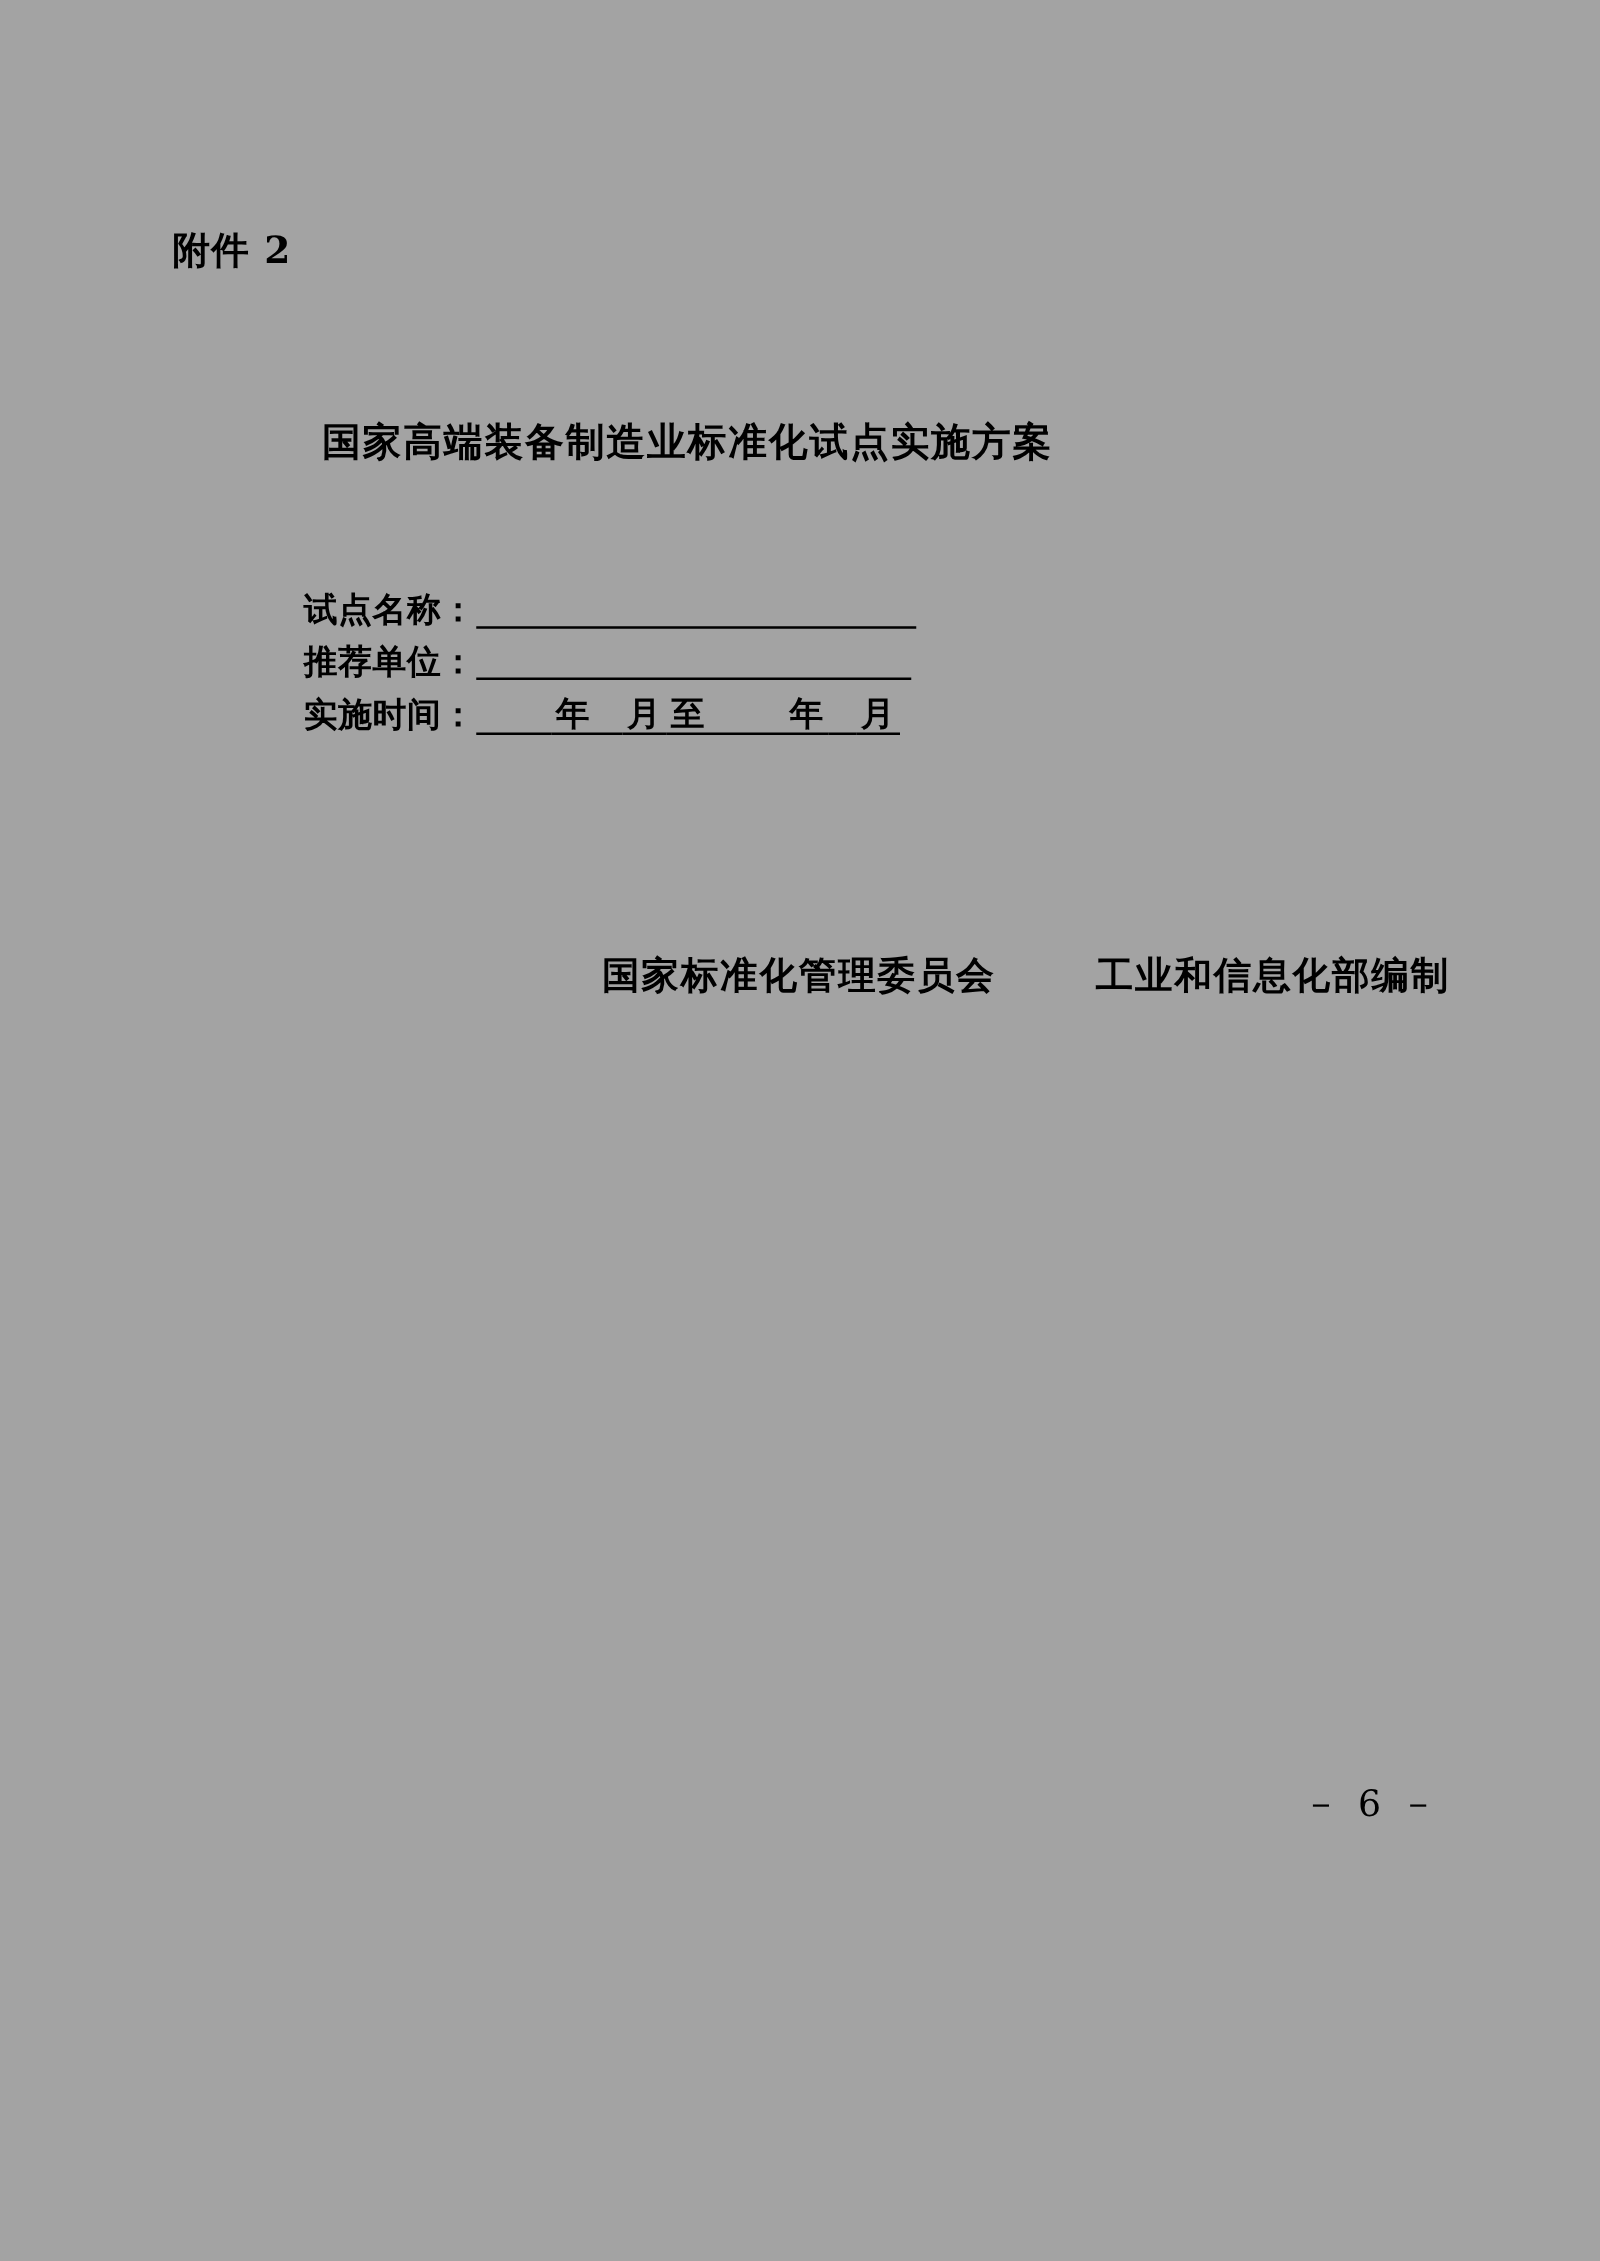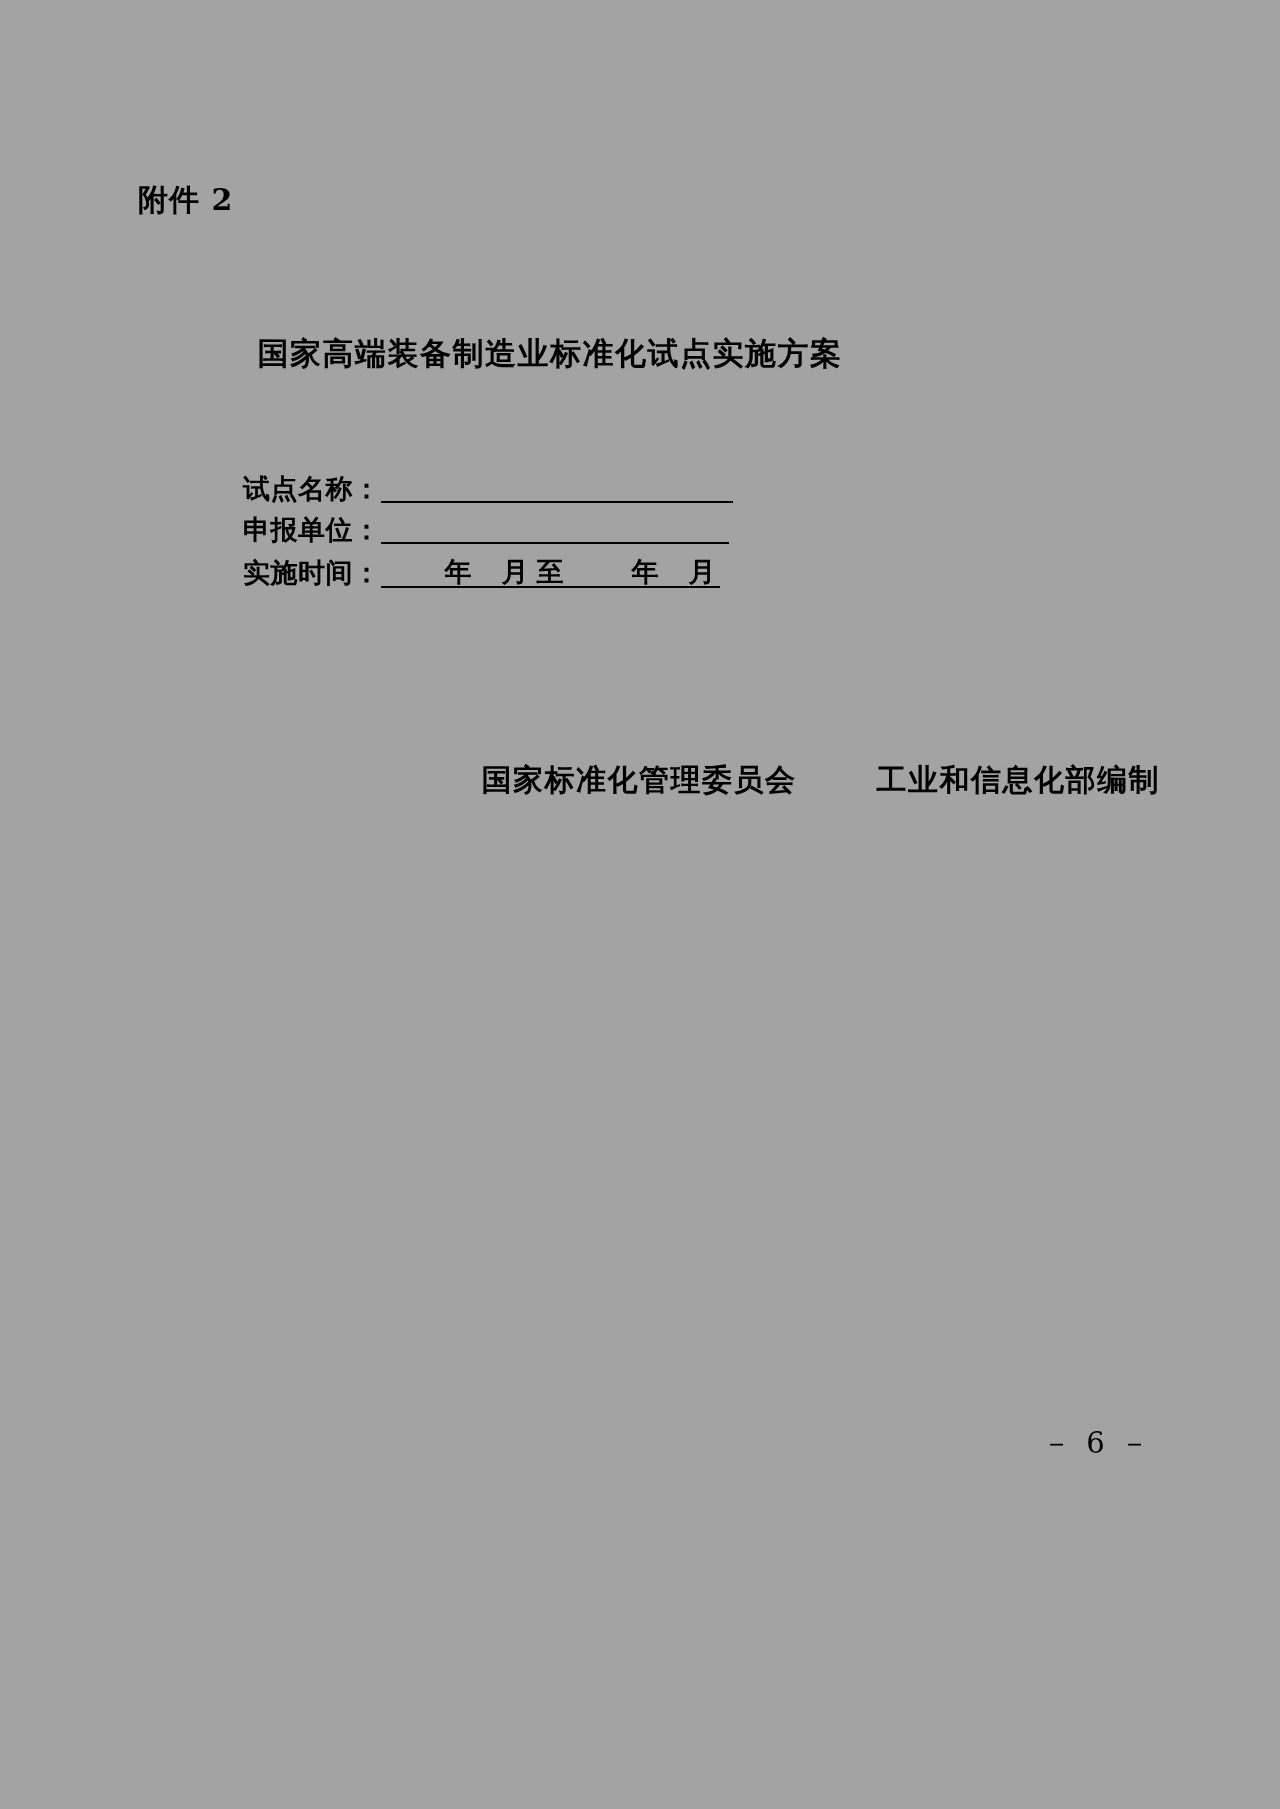--- a/index.html
+++ b/index.html
@@ -136,21 +136,21 @@
 
   <div class="form-block">
 
     <div class="form-row">
       <span class="form-label">试点名称：</span>
       <span class="form-underline u-long"></span>
     </div>
 
 
     <div class="form-row">
-      <span class="form-label">申报单位：</span>
+      <span class="form-label">推荐单位：</span>
       <span class="form-underline u-mid"></span>
     </div>
 
     <div class="time-row">
       <span class="form-label">实施时间：</span>
       <span class="time-seg seg-blank-1"></span>
       <span class="time-seg seg-unit">年</span>
       <span class="time-seg seg-gap"></span>
       <span class="time-seg seg-unit">月</span>
       <span class="time-seg seg-unit">至</span>

